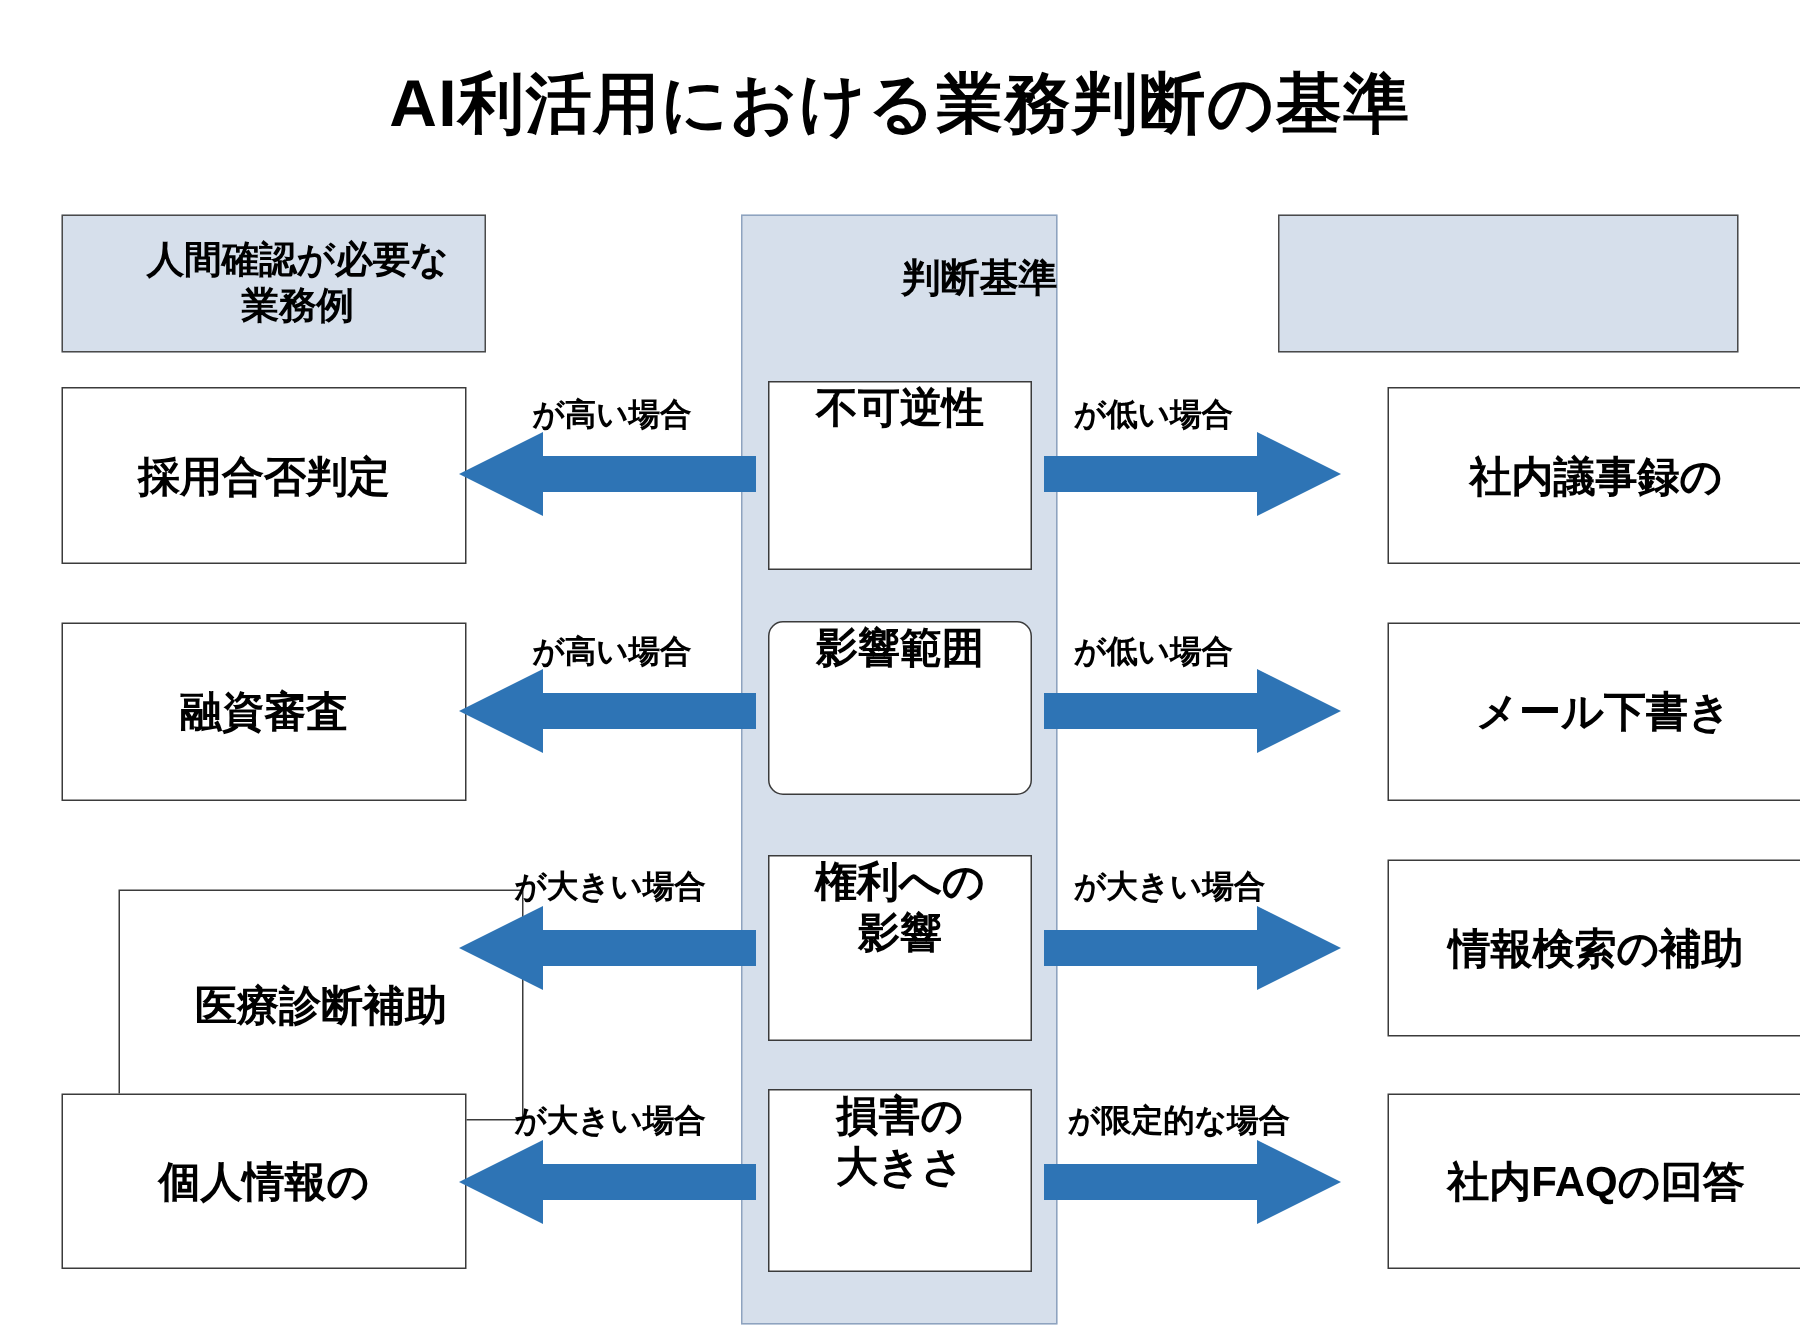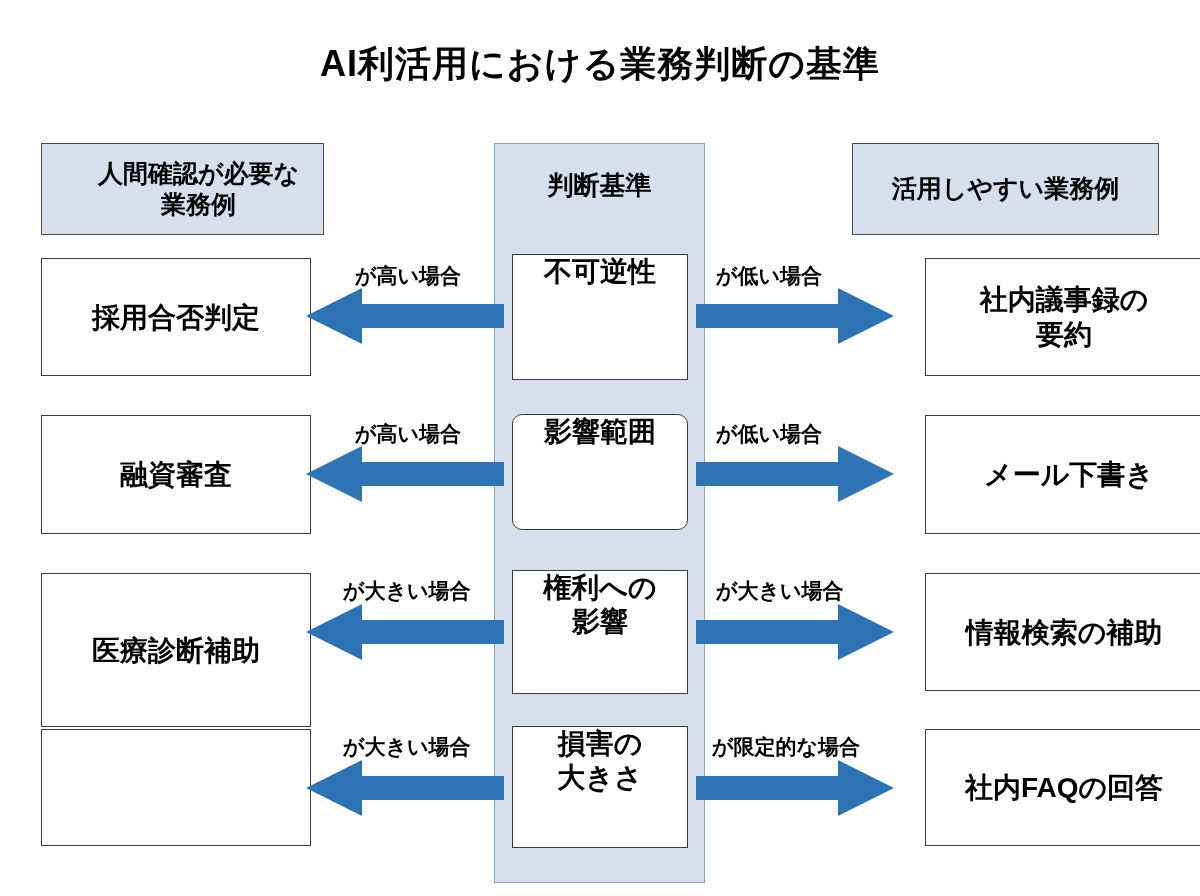--- a/index.html
+++ b/index.html
@@ -15,21 +15,21 @@
     position: relative;
     overflow: hidden;
   }
 
   #page-title {
     position: absolute;
     top: 40px;
     left: 0;
     width: 1200px;
     text-align: center;
-    font-size: 36px;
+    font-size: 44px;
     font-weight: bold;
     letter-spacing: 1px;
   }
 
   
   .header-box {
     position: absolute;
     background: #d6dfeb;
     border: 1px solid #4a4a4a;
     display: flex;
@@ -53,21 +53,21 @@
     height: 740px;
     background: #d6dfeb;
     border: 1px solid #8ea3bf;
     box-sizing: border-box;
   }
   #center-title {
     position: absolute;
     left: 494px;
     top: 168px;
     width: 211px;
-    text-align: center;
+    text-align: right;
     font-size: 26px;
     font-weight: bold;
   }
 
   
   .criterion-box {
     position: absolute;
     left: 512px;
     width: 176px;
     background: #ffffff;
@@ -122,21 +122,20 @@
 
 <div class="header-box" id="header-left">
   <div>
     <div>人間確認が必要な</div>
     <div>業務例</div>
   </div>
 </div>
 
 <div class="header-box" id="header-right">
   <div>
-    <div>活用しやすい業務例</div>
   </div>
 </div>
 
 <div id="center-panel"></div>
 <div id="center-title">判断基準</div>
 
 <div class="criterion-box" style="top:254px;height:126px;">
   <div>
     <div>不可逆性</div>
     <div></div>
@@ -144,21 +143,20 @@
 </div>
 <div class="side-box left" style="top:258px;height:118px;">
   <div>
     <div>採用合否判定</div>
     <div></div>
   </div>
 </div>
 <div class="side-box right" style="top:258px;height:118px;">
   <div>
     <div>社内議事録の</div>
-    <div>要約</div>
   </div>
 </div>
 <div class="arrow" style="left:306px;top:288px;width:198px;">
   <svg viewBox="0 0 198 56" preserveAspectRatio="none">
     <polygon points="0,28 56,0 56,16 198,16 198,40 56,40 56,56" fill="#2e74b5"></polygon>
   </svg>
 </div>
 <div class="arrow" style="left:696px;top:288px;width:198px;">
   <svg viewBox="0 0 198 56" preserveAspectRatio="none">
     <polygon points="198,28 142,0 142,16 0,16 0,40 142,40 142,56" fill="#2e74b5"></polygon>
@@ -197,21 +195,21 @@
 </div>
 <div class="arrow-label" style="left:355px;top:420px;">が高い場合</div>
 <div class="arrow-label" style="left:716px;top:420px;">が低い場合</div>
 
 <div class="criterion-box" style="top:570px;height:124px;">
   <div>
     <div>権利への</div>
     <div>影響</div>
   </div>
 </div>
-<div class="side-box left" style="top:573px;height:154px;">
+<div class="side-box left" style="top:593px;height:154px;margin-left:38px;">
   <div>
     <div>医療診断補助</div>
     <div></div>
   </div>
 </div>
 <div class="side-box right" style="top:573px;height:118px;">
   <div>
     <div>情報検索の補助</div>
     <div></div>
   </div>
@@ -230,20 +228,21 @@
 <div class="arrow-label" style="left:716px;top:577px;">が大きい場合</div>
 
 <div class="criterion-box" style="top:726px;height:122px;">
   <div>
     <div>損害の</div>
     <div>大きさ</div>
   </div>
 </div>
 <div class="side-box left" style="top:729px;height:117px;">
   <div>
+    <div>個人情報の</div>
   </div>
 </div>
 <div class="side-box right" style="top:729px;height:117px;">
   <div>
     <div>社内FAQの回答</div>
     <div></div>
   </div>
 </div>
 <div class="arrow" style="left:306px;top:760px;width:198px;">
   <svg viewBox="0 0 198 56" preserveAspectRatio="none">

